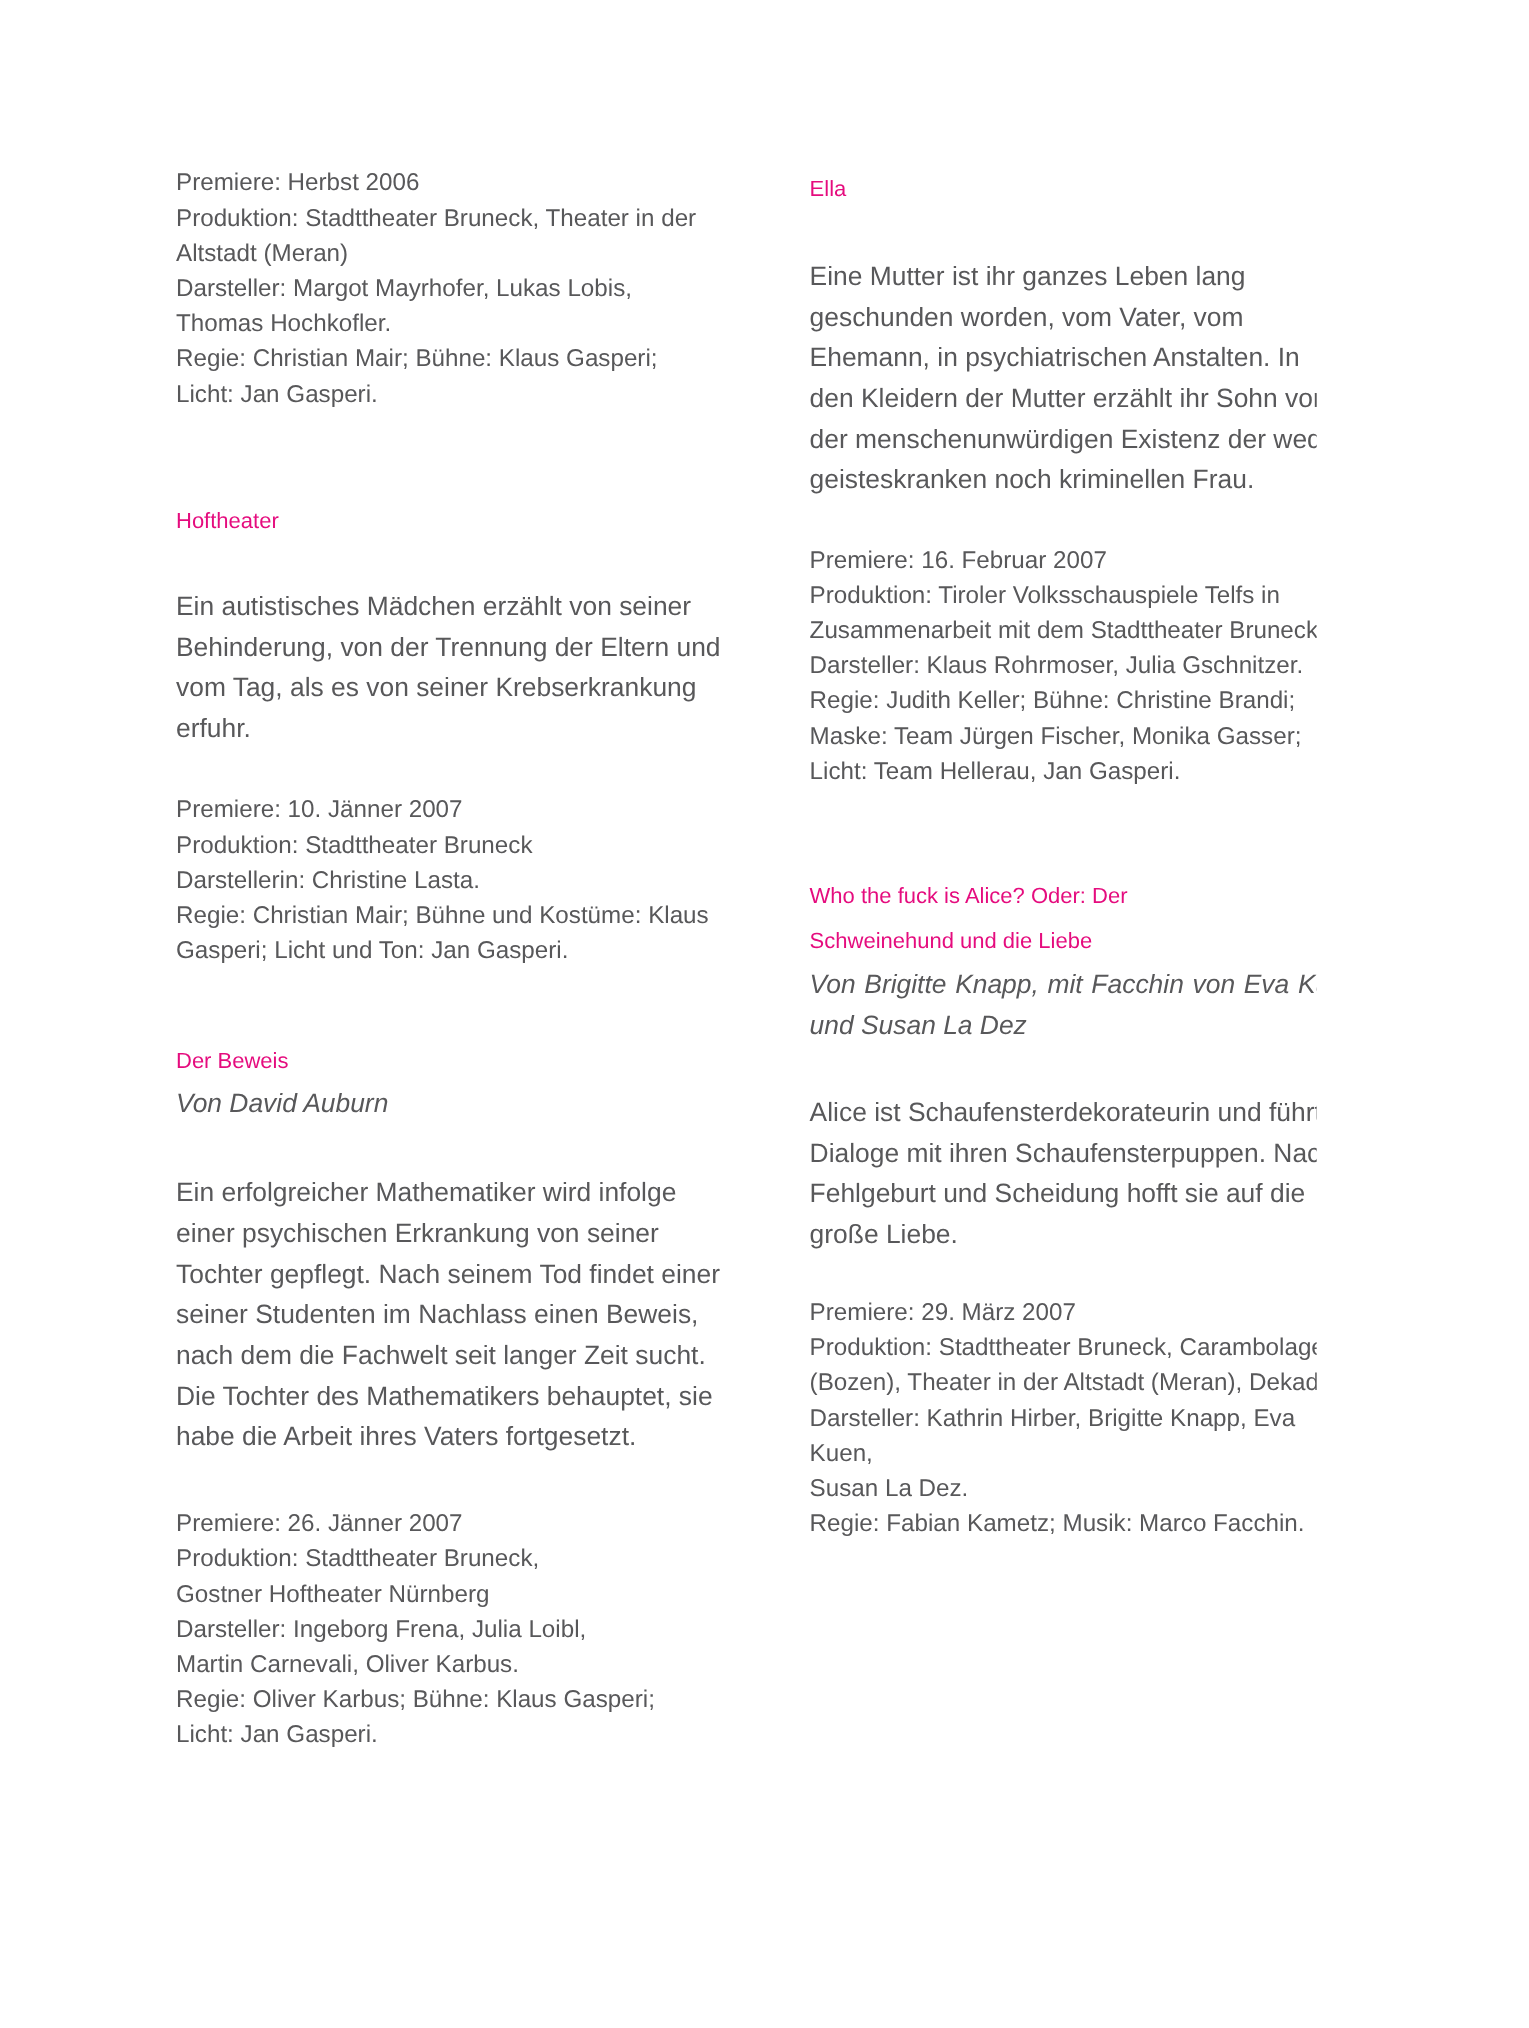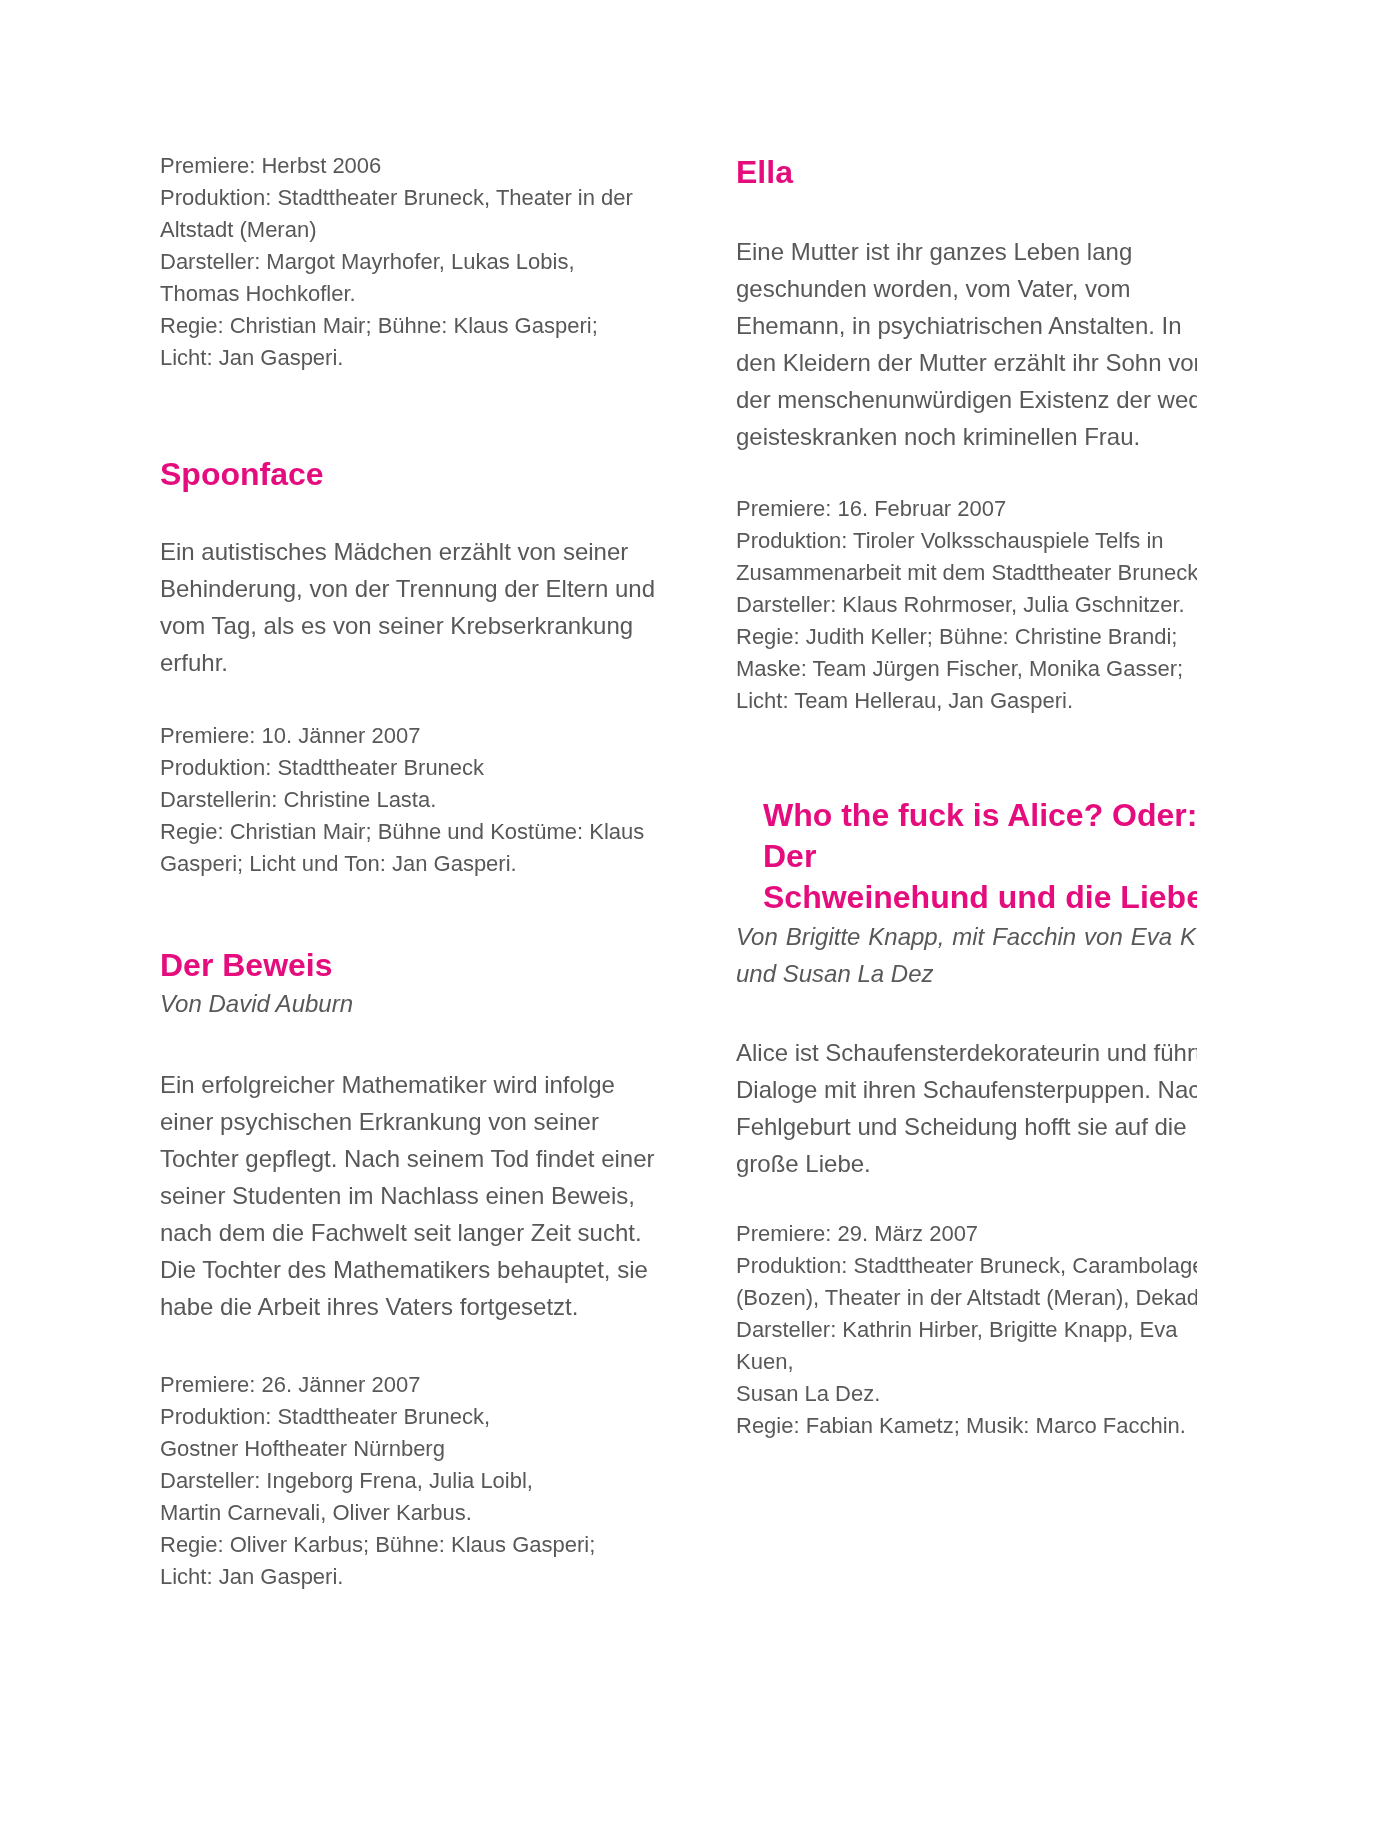--- a/index.html
+++ b/index.html
@@ -28,23 +28,23 @@
     top: 153px;
     width: 500px;
   }
   .page h2, .page p, .page div.block {
     margin: 0;
     padding: 0;
   }
   .multiline { white-space: pre-line; }
 
   .title {
-    font-size: 32px;
+    font-size: 20px;
     line-height: 39px;
-    font-weight: bold;
+    font-weight: normal;
     color: var(--accent, #e50c7e);
   }
   .byline {
     font-size: 24px;
     line-height: 37px;
     font-style: italic;
     color: var(--text, #57575a);
   }
   .byline--justify {
     text-align: justify;
@@ -65,21 +65,21 @@
   .sec-spoonface .title { margin-top: 81px; }
   .sec-spoonface .desc { margin-top: 39px; }
   .sec-spoonface .credits { margin-top: 39px; }
   .sec-beweis .title { margin-top: 66px; }
   .sec-beweis .desc { margin-top: 44px; }
   .sec-beweis .credits { margin-top: 44px; }
 
   
   .sec-ella .desc { margin-top: 41px; }
   .sec-ella .credits { margin-top: 38px; }
-  .sec-alice .title { margin-top: 78px; line-height: 41px; margin-left: 27px; }
+  .sec-alice .title { margin-top: 78px; line-height: 41px; }
   .sec-alice .desc { margin-top: 42px; }
   .sec-alice .credits { margin-top: 36px; }
 
   .page-number {
     position: absolute;
     left: 1222px;
     top: 1722px;
     font-size: 46px;
     line-height: 1;
     font-weight: bold;
@@ -98,21 +98,21 @@
 
     <div class="block credits multiline">Premiere: Herbst 2006
 Produktion: Stadttheater Bruneck, Theater in der
 Altstadt (Meran)
 Darsteller: Margot Mayrhofer, Lukas Lobis,
 Thomas Hochkofler.
 Regie: Christian Mair; Bühne: Klaus Gasperi;
 Licht: Jan Gasperi.</div>
 
     <section class="sec-spoonface">
-      <h2 class="title">Spoonface</h2>
+      <h2 class="title">Hoftheater</h2>
       <p class="desc multiline">Ein autistisches Mädchen erzählt von seiner
 Behinderung, von der Trennung der Eltern und
 vom Tag, als es von seiner Krebserkrankung
 erfuhr.</p>
       <p class="credits multiline">Premiere: 10. Jänner 2007
 Produktion: Stadttheater Bruneck
 Darstellerin: Christine Lasta.
 Regie: Christian Mair; Bühne und Kostüme: Klaus
 Gasperi; Licht und Ton: Jan Gasperi.</p>
     </section>

